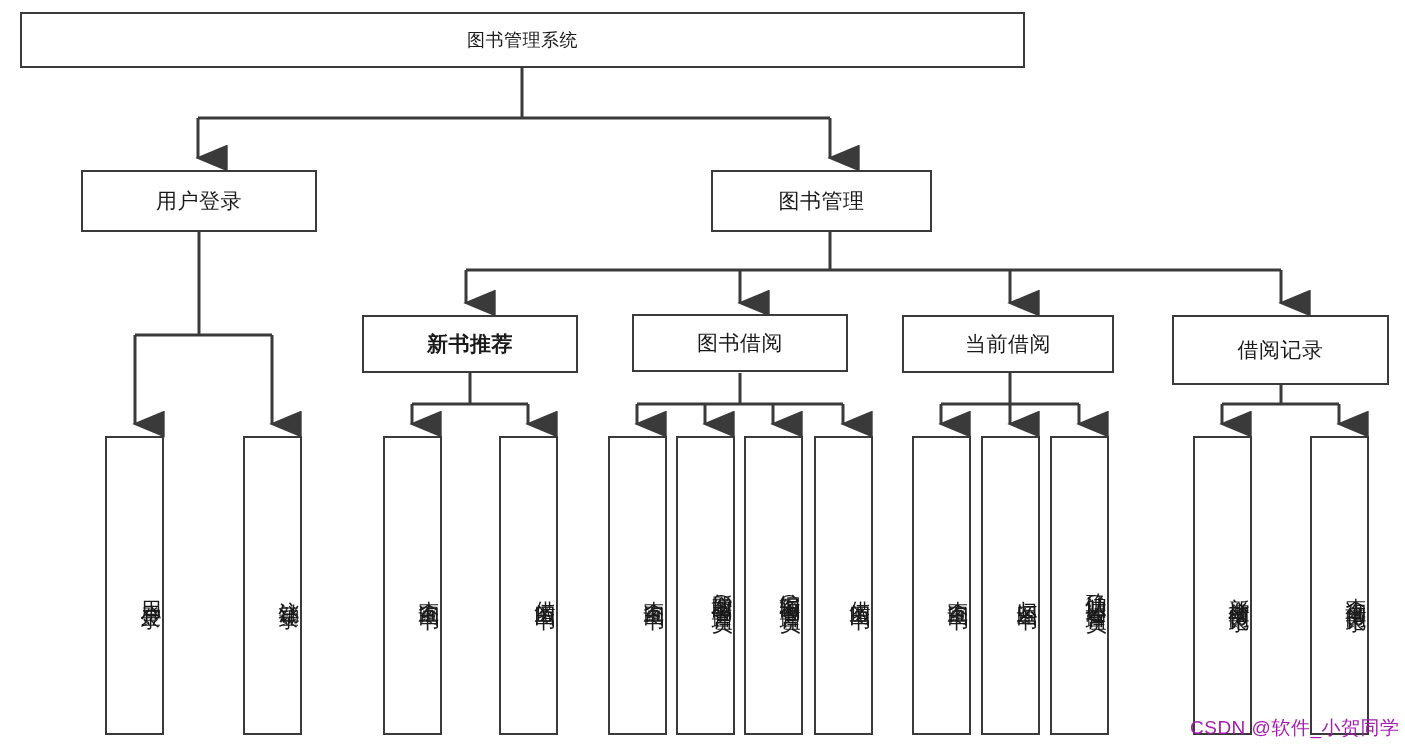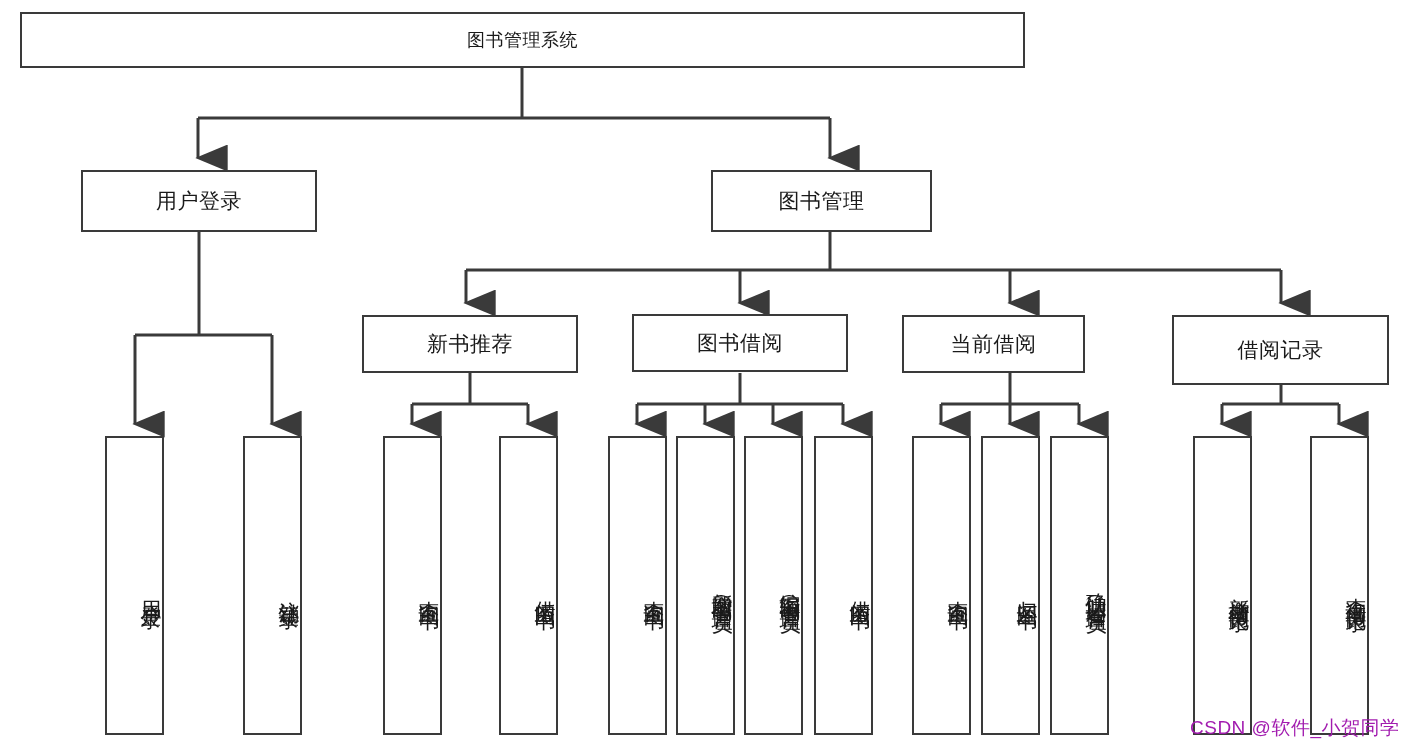--- a/index.html
+++ b/index.html
@@ -123,23 +123,23 @@
       <path d="M 1222 404 L 1222 424" marker-end="url(#arrow)"></path>
       <path d="M 1339 404 L 1339 424" marker-end="url(#arrow)"></path>
     </g>
   </svg>
 
   <div class="node h root" style="left:20px; top:12px; width:1005px; height:56px;">图书管理系统</div>
 
   <div class="node h" style="left:81px; top:170px; width:236px; height:62px;">用户登录</div>
   <div class="node h" style="left:711px; top:170px; width:221px; height:62px;">图书管理</div>
 
-  <div class="node h" style="left:362px; top:315px; width:216px; height:58px;">新书推荐</div>
+  <div class="node h" style="left:362px; top:315px; width:216px; height:58px;font-weight:bold;">新书推荐</div>
   <div class="node h" style="left:632px; top:314px; width:216px; height:58px;">图书借阅</div>
-  <div class="node h" style="left:902px; top:315px; width:183px; height:58px;">当前借阅</div>
+  <div class="node h" style="left:902px; top:315px; width:212px; height:58px;">当前借阅</div>
   <div class="node h" style="left:1172px; top:315px; width:217px; height:70px;font-family:Liberation Mono, monospace;">借阅记录</div>
 
   <div class="node v" style="left:105px; top:436px; width:59px; height:299px;">
     <span class="vtext">用户登录</span>
   </div>
   <div class="node v" style="left:243px; top:436px; width:59px; height:299px;">
     <span class="vtext">注销登录</span>
   </div>
 
   <div class="node v" style="left:383px; top:436px; width:59px; height:299px;">

